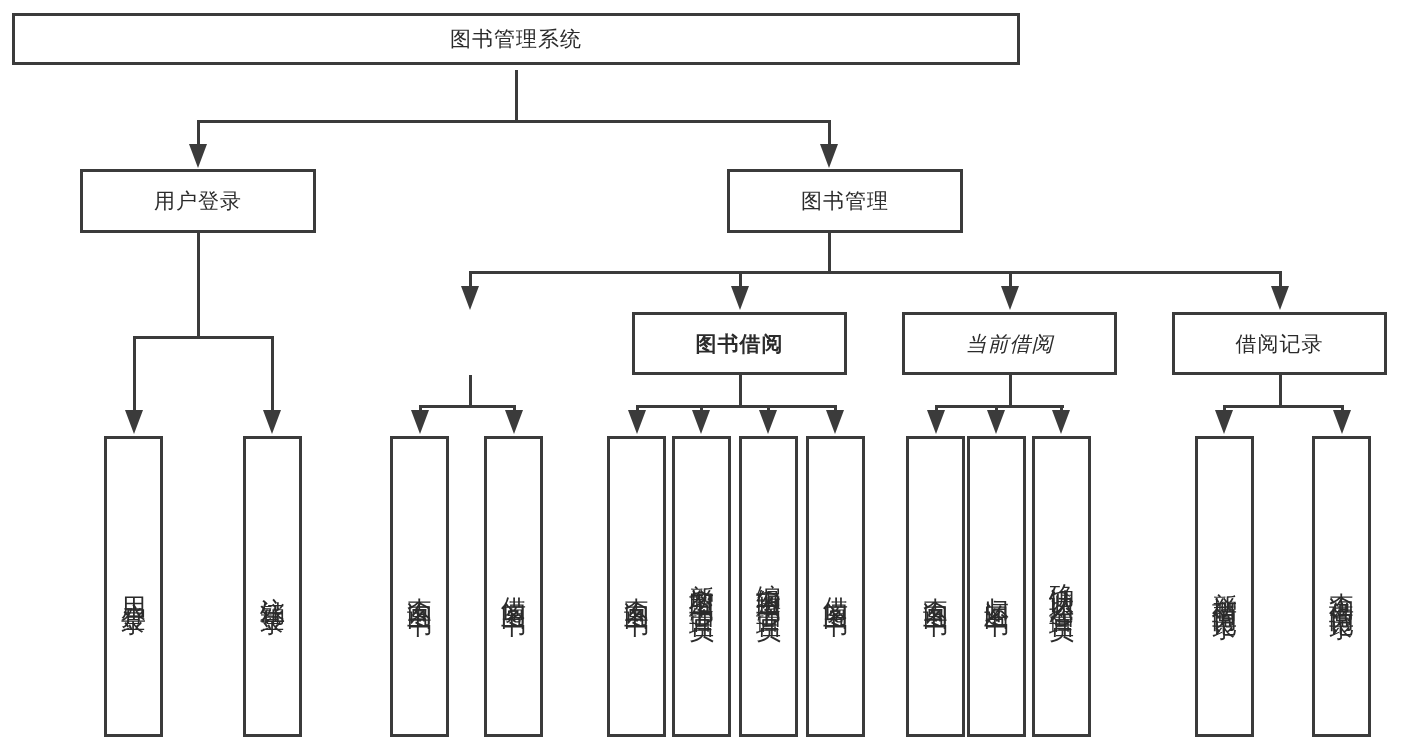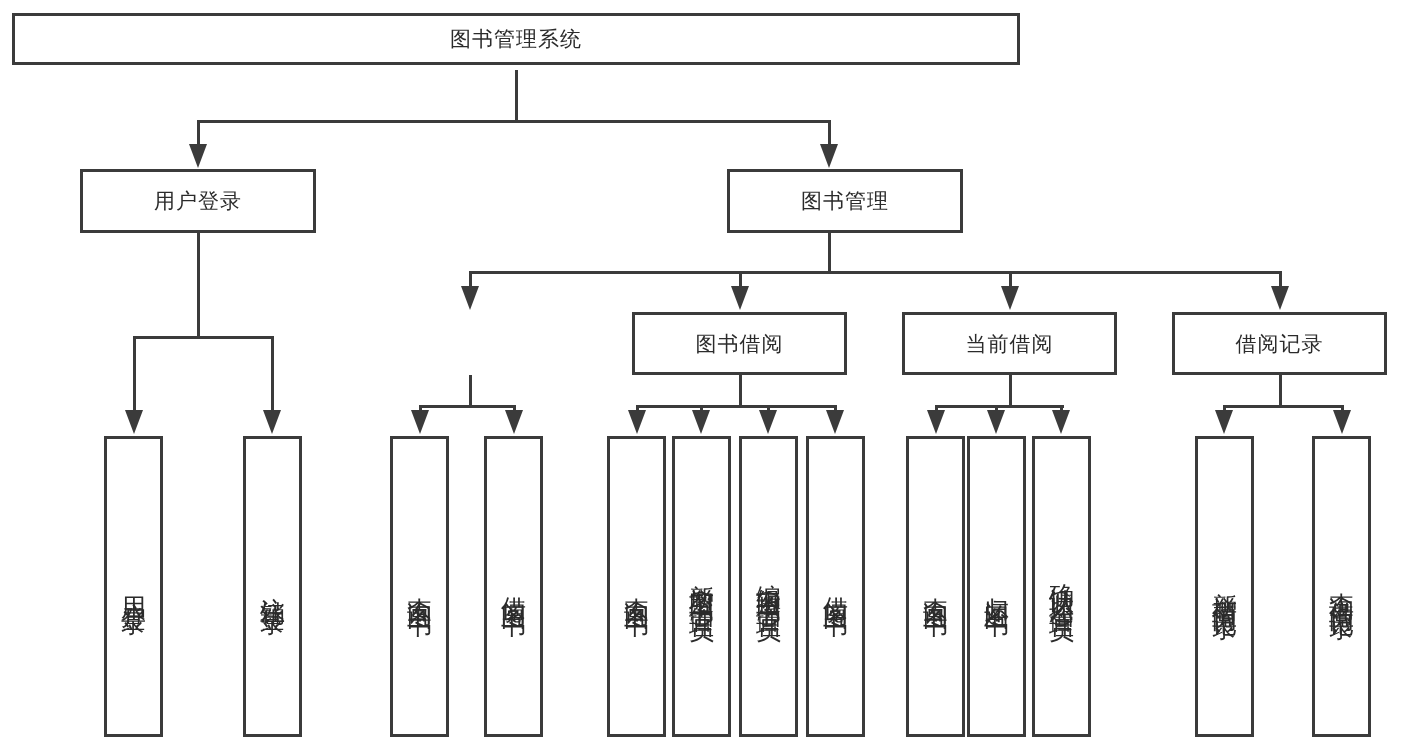--- a/index.html
+++ b/index.html
@@ -60,22 +60,22 @@
 </head>
 <body>
 
 <div class="canvas">
 
   <div class="box h" style="left:12px; top:13px; width:1008px; height:52px;">图书管理系统</div>
 
   <div class="box h" style="left:80px; top:169px; width:236px; height:64px;">用户登录</div>
   <div class="box h" style="left:711px; top:169px; width:236px; height:64px;margin-left:16px;">图书管理</div>
 
-  <div class="box h" style="left:632px; top:312px; width:215px; height:63px;">图书借阅</div>
-  <div class="box h" style="left:902px; top:312px; width:215px; height:63px;">当前借阅</div>
+  <div class="box h" style="left:632px; top:312px; width:215px; height:63px;font-weight:bold;">图书借阅</div>
+  <div class="box h" style="left:902px; top:312px; width:215px; height:63px;font-style:italic;">当前借阅</div>
   <div class="box h" style="left:1172px; top:312px; width:215px; height:63px;">借阅记录</div>
 
   <div class="box v" style="left:104px;">用户登录</div>
   <div class="box v" style="left:243px;">注销登录</div>
 
   <div class="box v" style="left:390px;">查询图书</div>
   <div class="box v" style="left:484px;">借阅图书</div>
 
   <div class="box v" style="left:607px;">查询图书</div>
   <div class="box v" style="left:672px;">新增图书（管理员）</div>

